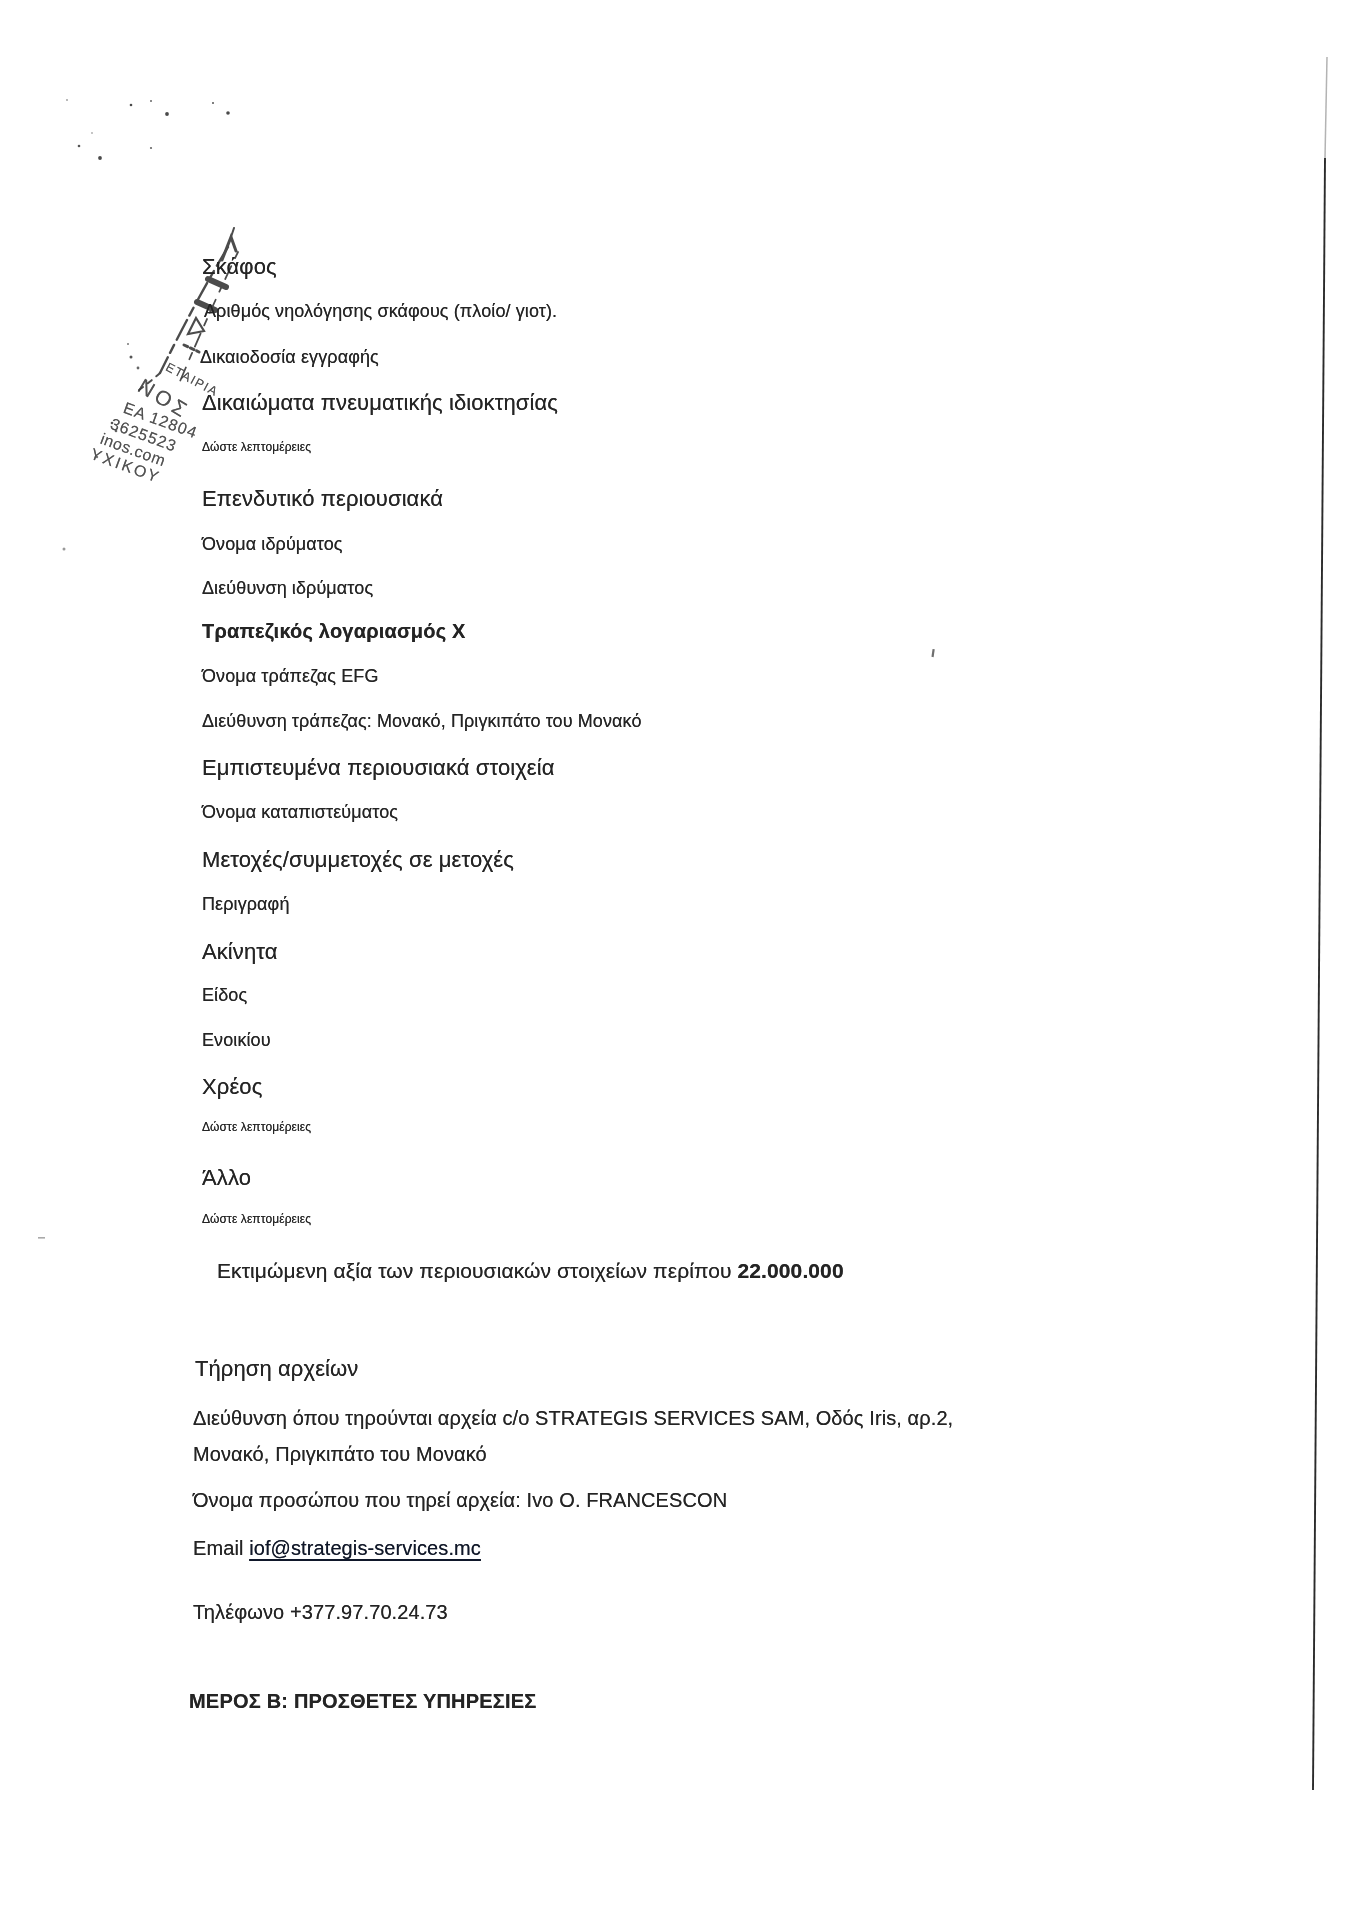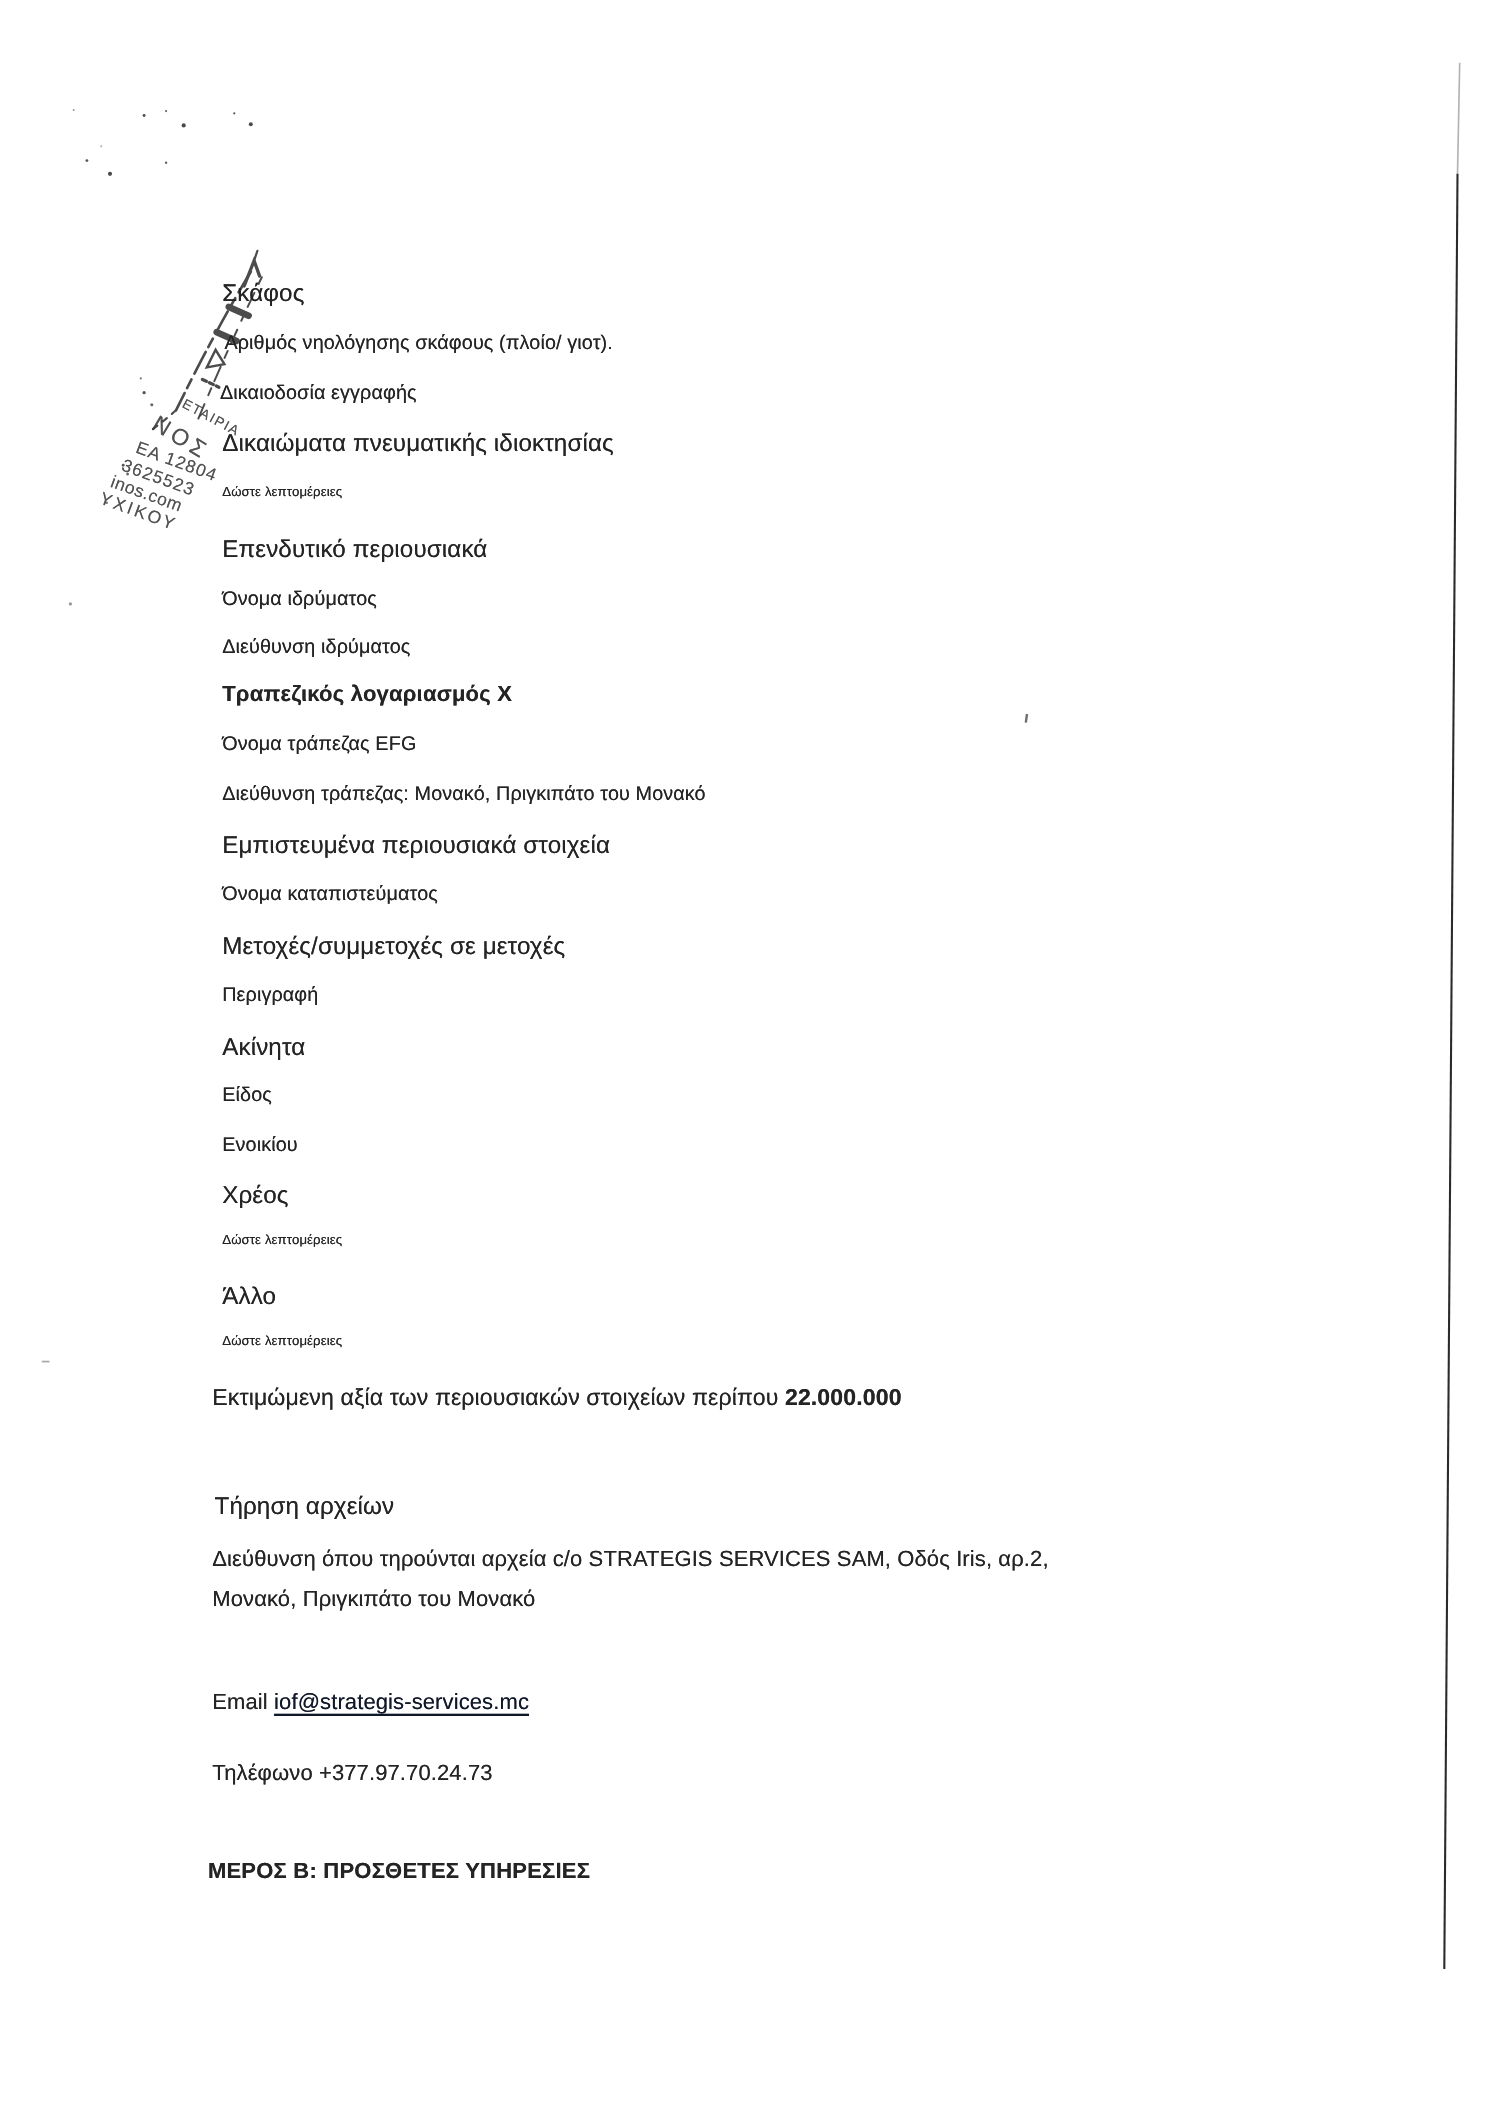--- a/index.html
+++ b/index.html
@@ -17,21 +17,21 @@
     line-height:1.15;
     color:#242424;
     text-shadow:0 0 0.45px rgba(45,45,45,.8);
     letter-spacing:0.1px;
   }
   .h22  { font-size:22px; }            
   .h20b { font-size:20px; font-weight:bold; letter-spacing:0.2px; }
   .t18  { font-size:18px; }            
   .t17  { font-size:12px; }            
   .t20  { font-size:20px; }            
-  .t21  { font-size:21px; }
+  .t21  { font-size:21px;margin-left:24px; }
   .b    { font-weight:bold; }
   .email-link {
     text-decoration:underline;
     text-decoration-thickness:1.6px;
     text-underline-offset:4px;
     color:#0f172a;
   }
   
   .stamp-txt {
     position:absolute;
@@ -134,20 +134,21 @@
   <div class="ln h22" style="left:202px; top:1165px;">Άλλο</div>
   <div class="ln t17" style="left:202px; top:1213px;">Δώστε λεπτομέρειες</div>
 
   <div class="ln t21" style="left:193px; top:1259px;">
     <span>Εκτιμώμενη αξία των περιουσιακών στοιχείων περίπου </span><span class="b">22.000.000</span>
   </div>
 
   <div class="ln h22" style="left:195px; top:1356px;">Τήρηση αρχείων</div>
   <div class="ln t20" style="left:193px; top:1407px;">Διεύθυνση όπου τηρούνται αρχεία c/o STRATEGIS SERVICES SAM, Οδός Iris, αρ.2,</div>
   <div class="ln t20" style="left:193px; top:1443px;">Μονακό, Πριγκιπάτο του Μονακό</div>
+  <div class="ln t20" style="left:193px; top:1489px;">Όνομα προσώπου που τηρεί αρχεία: Ivo O. FRANCESCON</div>
 
   <div class="ln t20" style="left:193px; top:1537px;">
     <span>Email </span><span class="email-link">iof@strategis-services.mc</span>
   </div>
 
   <div class="ln t20" style="left:193px; top:1585px;margin-top:16px;">Τηλέφωνο +377.97.70.24.73</div>
 
   <div class="ln h20b" style="left:189px; top:1690px;">ΜΕΡΟΣ Β: ΠΡΟΣΘΕΤΕΣ ΥΠΗΡΕΣΙΕΣ</div>
 
 </div>

